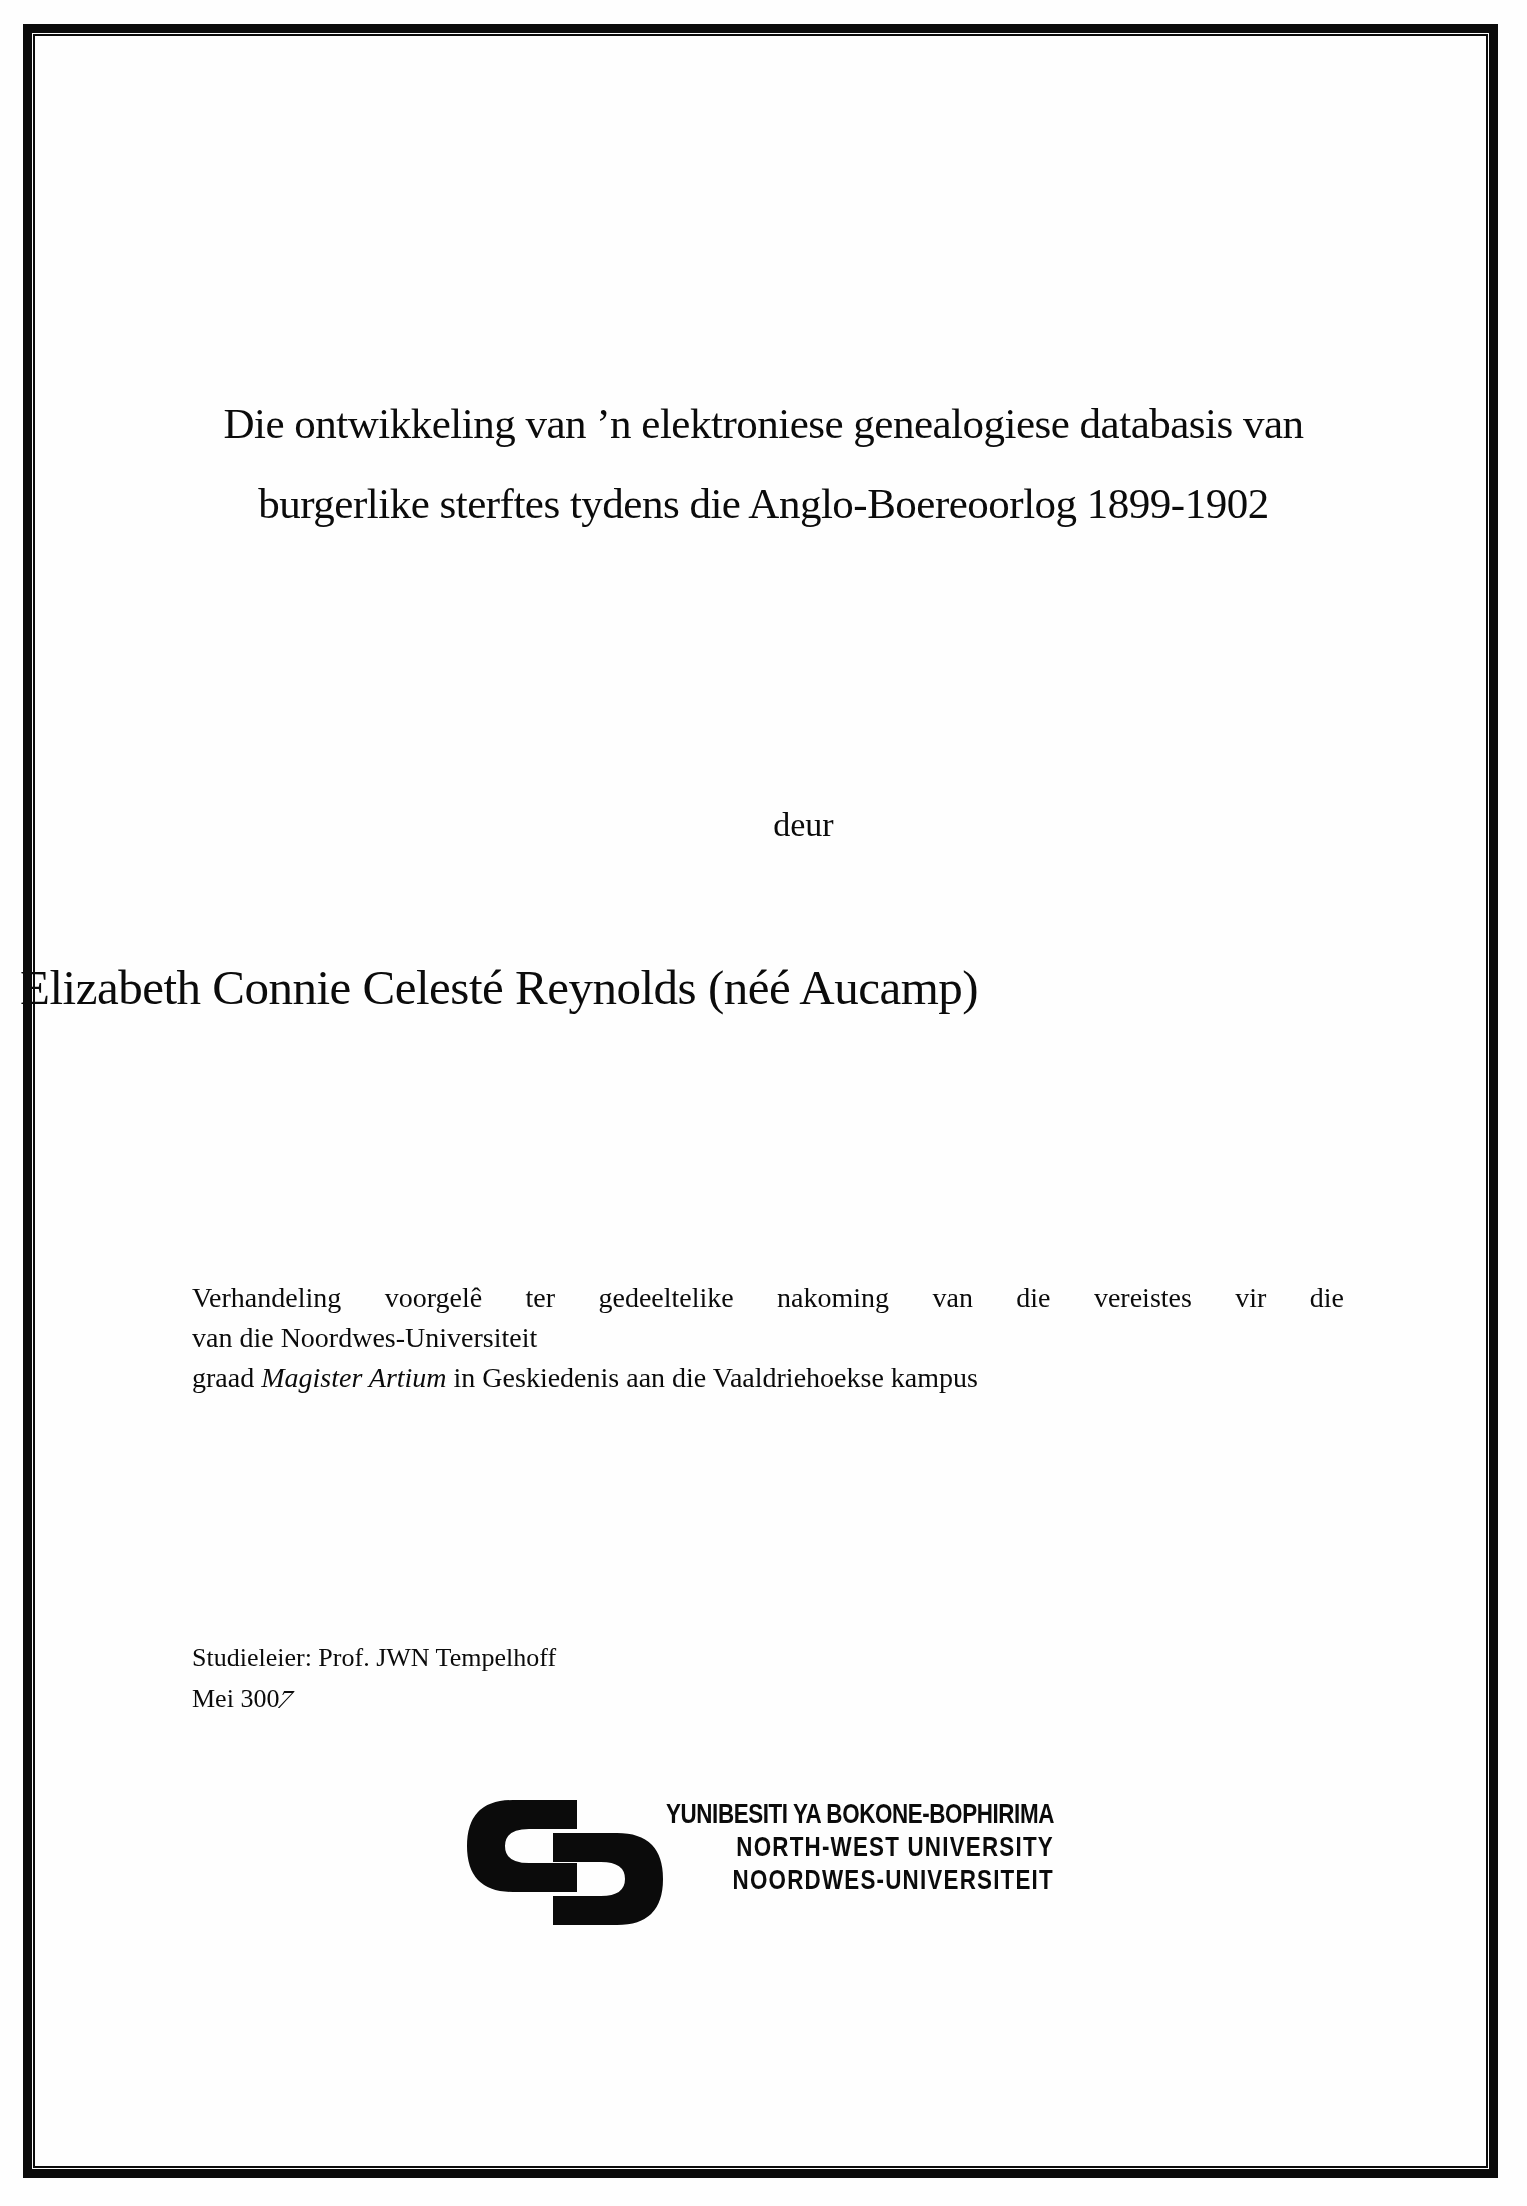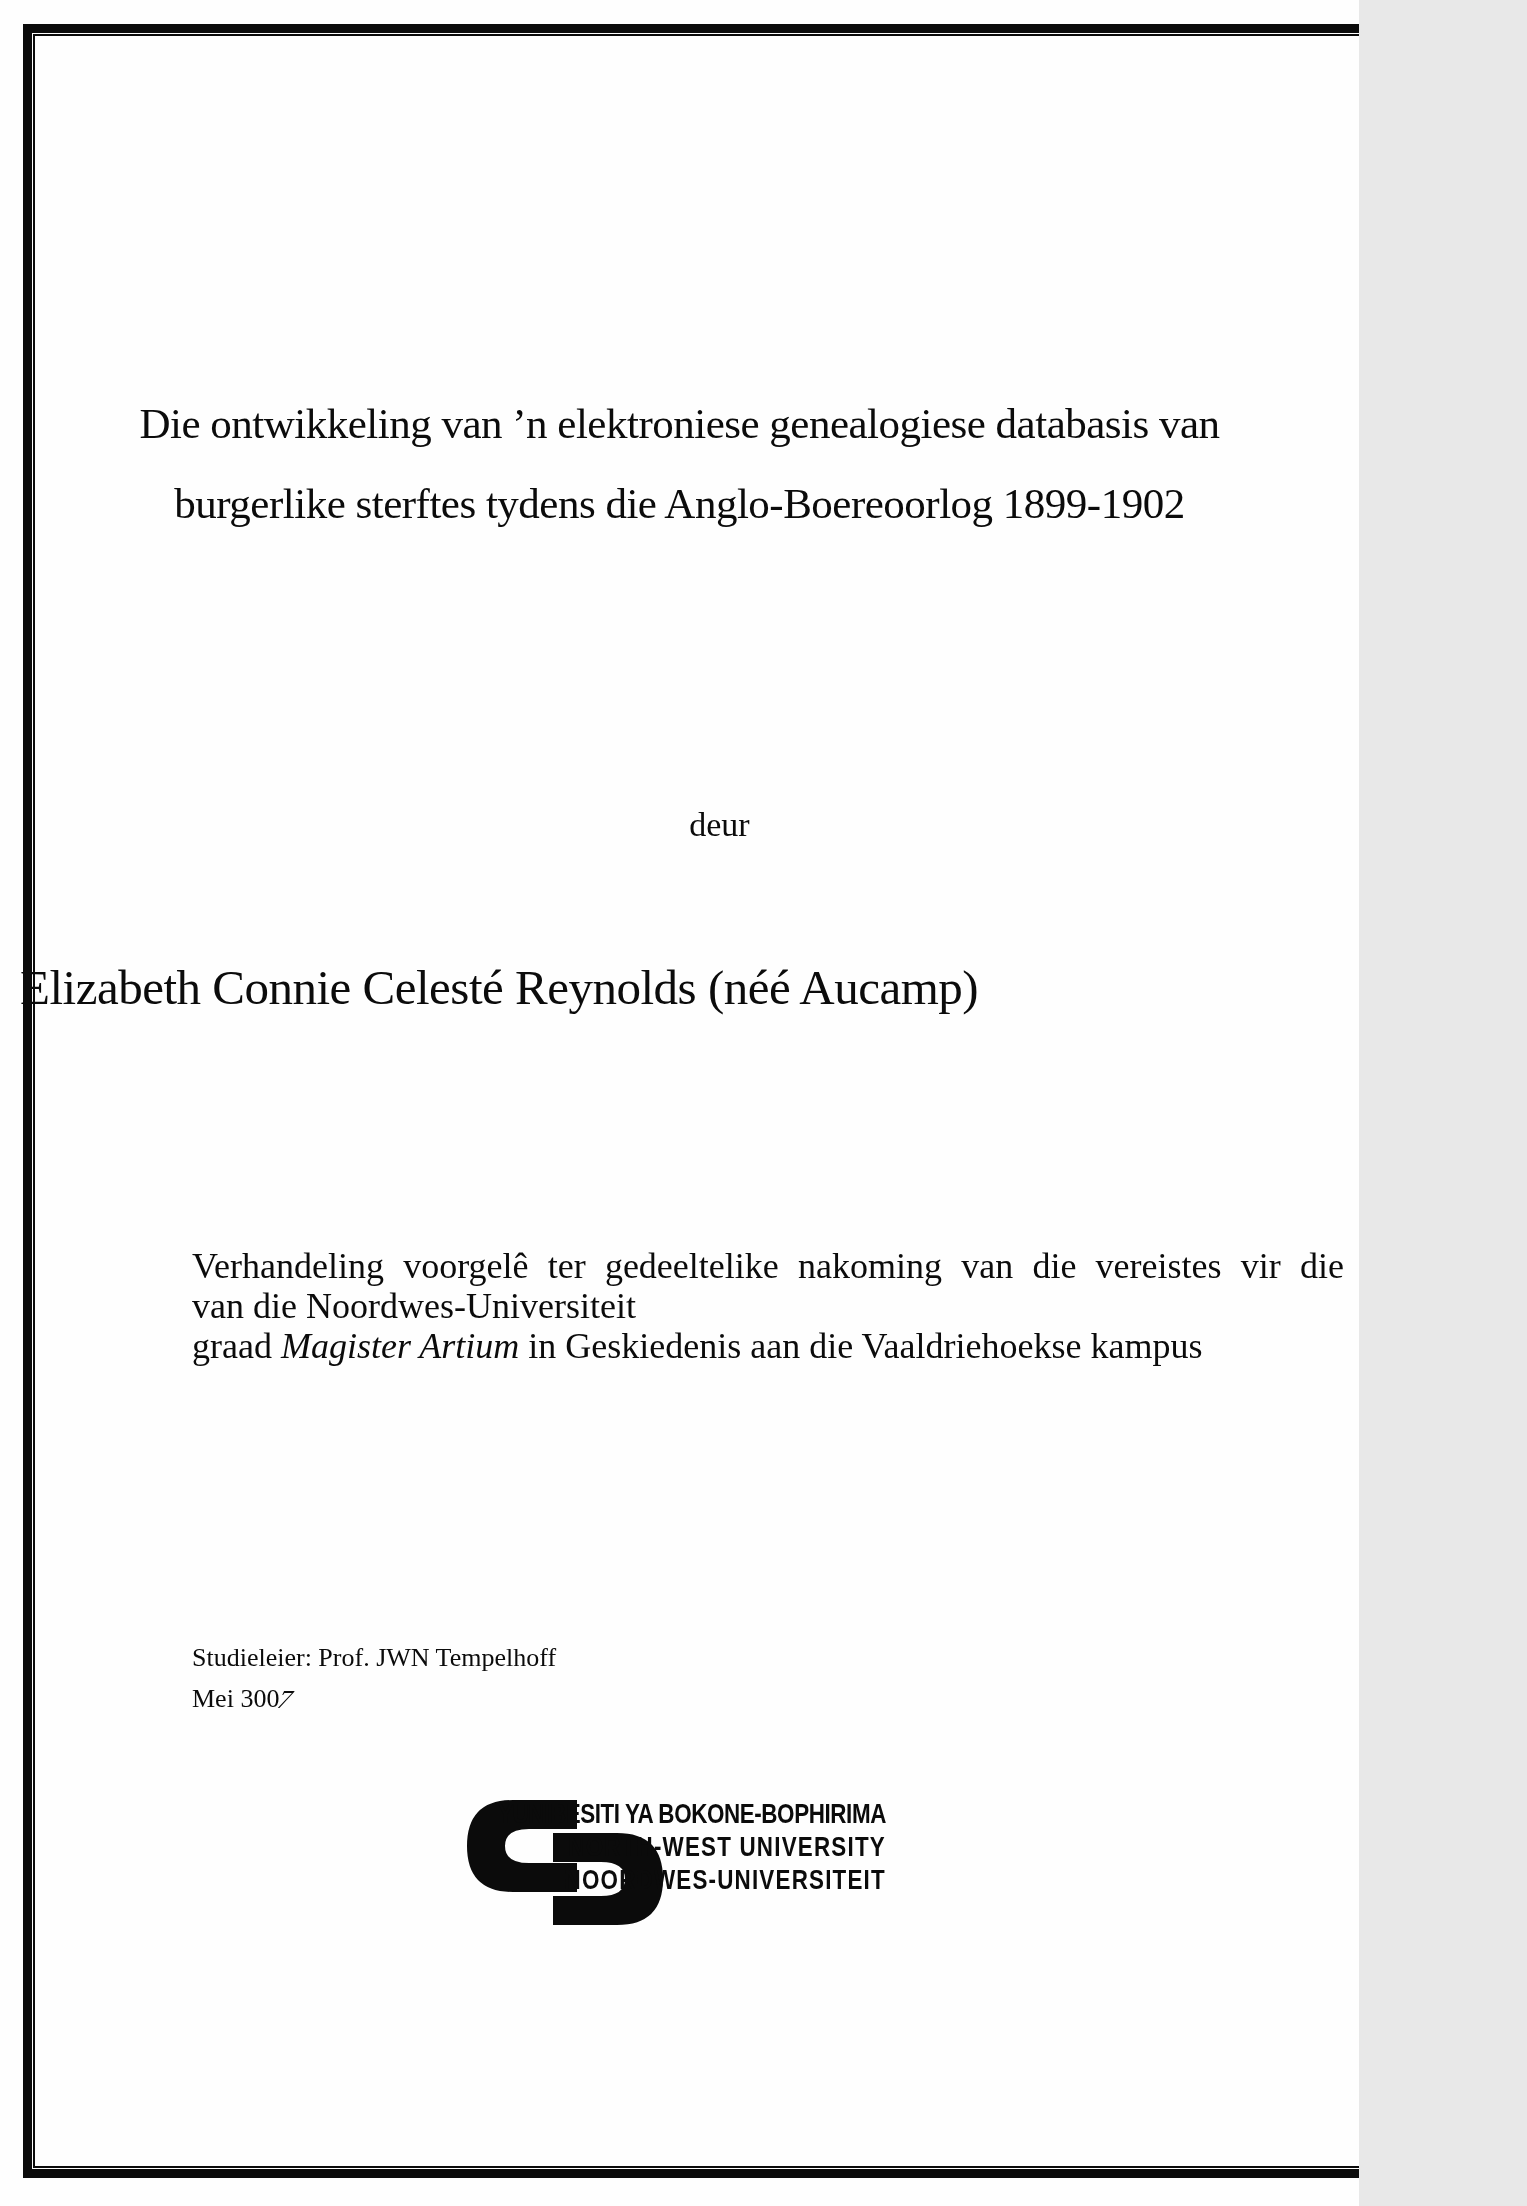--- a/index.html
+++ b/index.html
@@ -3,21 +3,21 @@
 <meta charset="utf-8">
 <title>Title page</title>
 <style>
   html, body {
     margin: 0;
     padding: 0;
     background: #e8e8e8;
   }
   .page {
     position: relative;
-    width: 1359px;
+    width: 1527px;
     height: 2206px;
     background: var(--paper, #ffffff);
     color: var(--ink, #0b0b0b);
     font-family: "Liberation Serif", serif;
     overflow: hidden;
   }
   
   .frame {
     position: absolute;
     left: 23px;
@@ -65,22 +65,22 @@
     font-size: 49px;
     line-height: 46px;
     letter-spacing: -0.5px;
     white-space: nowrap;
     padding-left: 20px;
   }
   .declaration {
     position: absolute;
     left: 192px;
     width: 1152px;
-    top: 1246px;
-    font-size: 36px;
+    top: 1278px;
+    font-size: 28px;
     line-height: 40px;
   }
   .decl-justify {
     text-align: justify;
     text-align-last: justify;
   }
   .italic { font-style: italic; }
   .supervisor {
     position: absolute;
     left: 192px;

